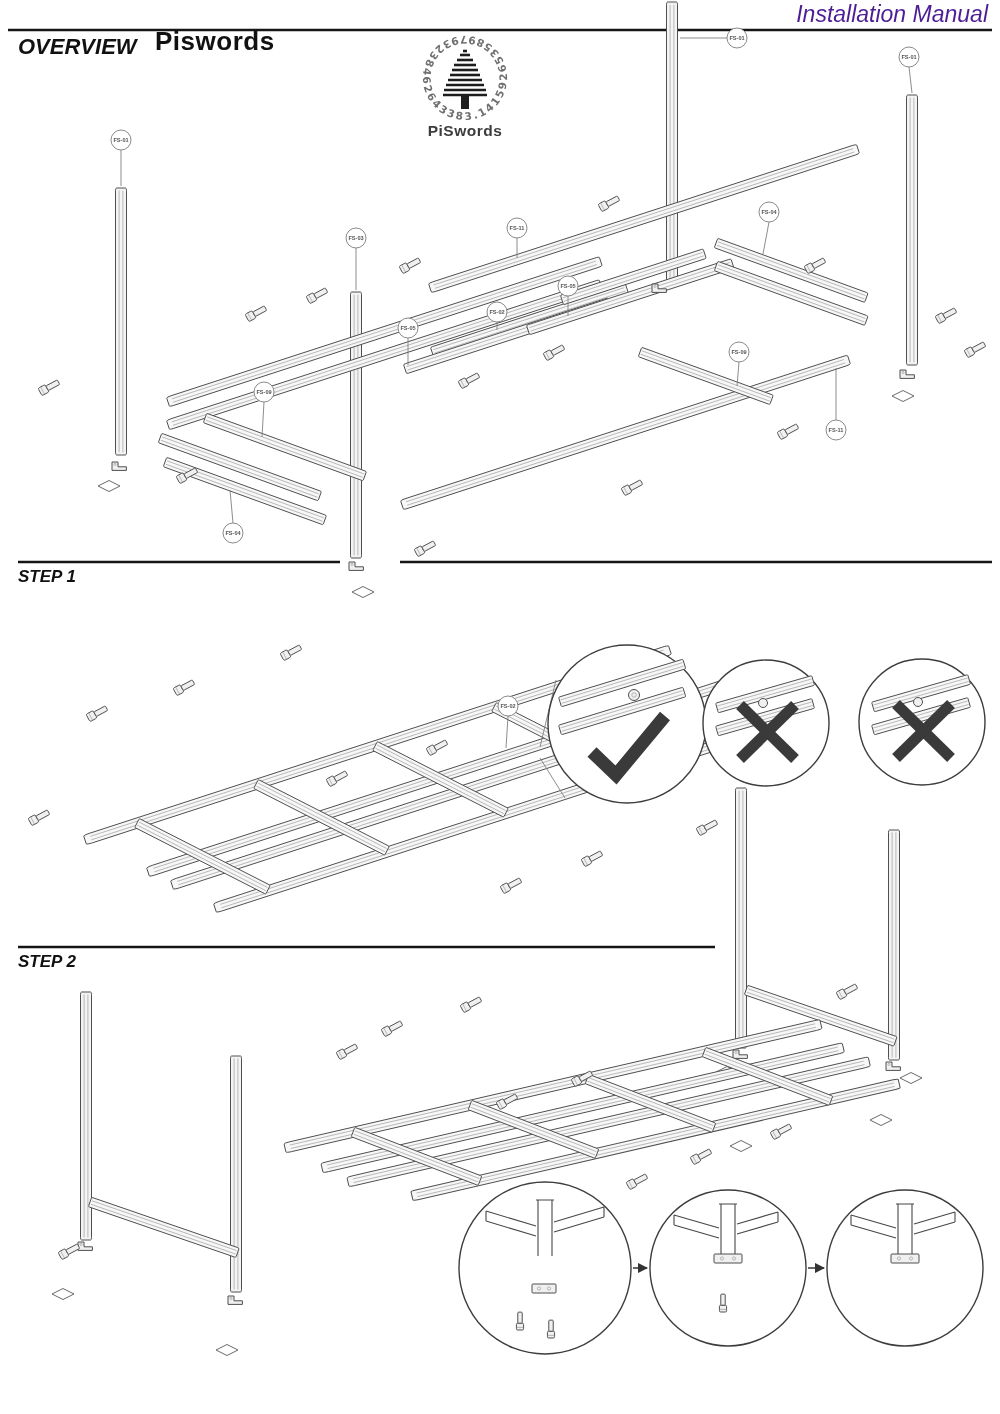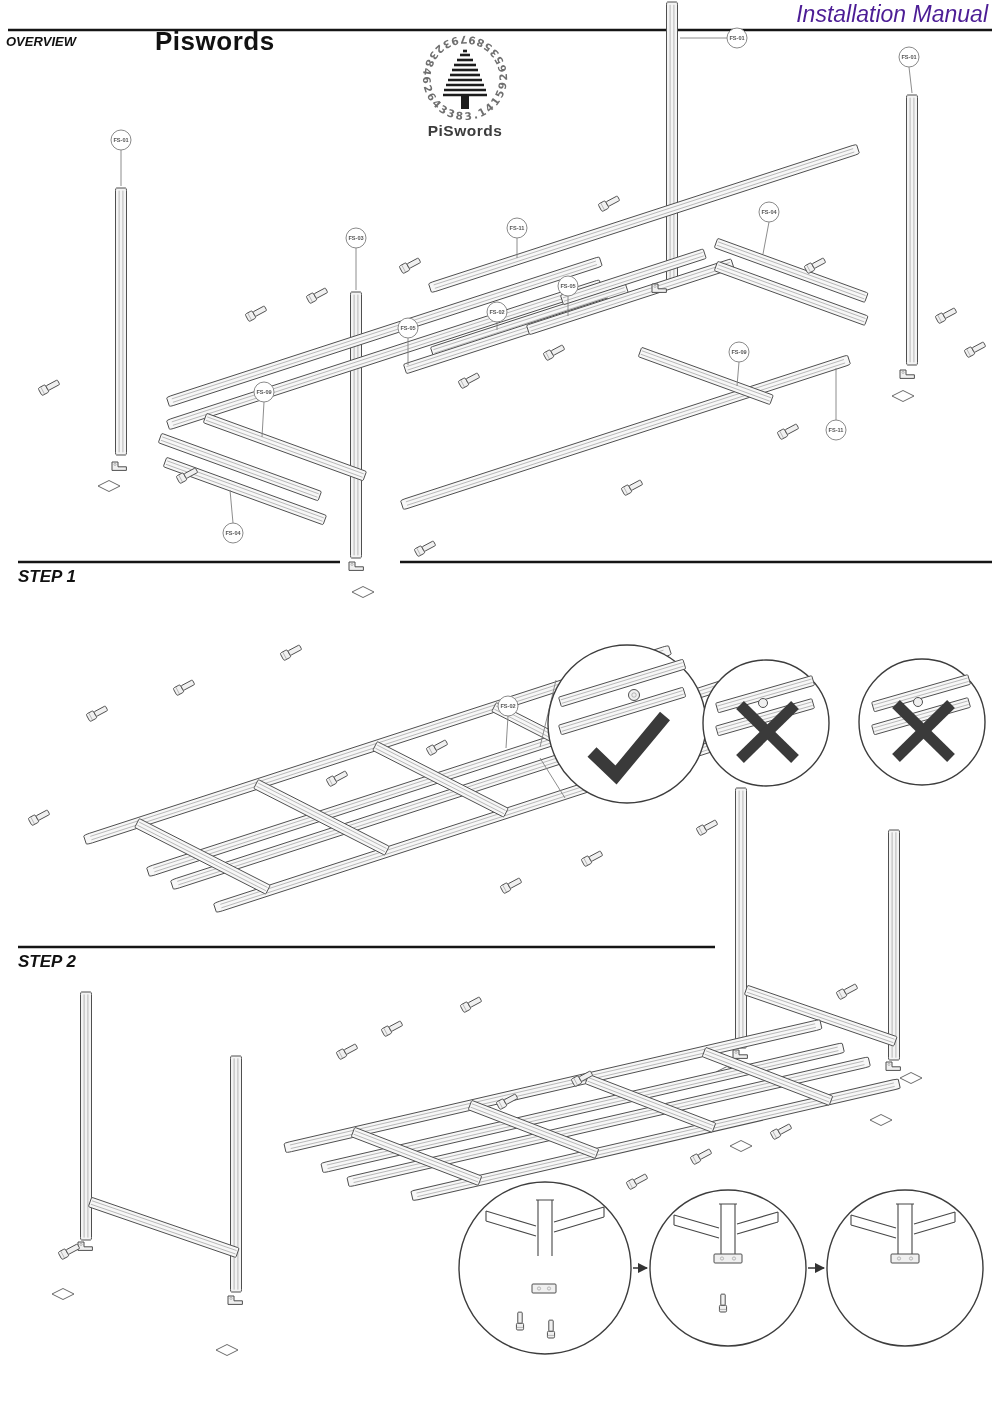--- a/index.html
+++ b/index.html
@@ -1,20 +1,20 @@
 <!DOCTYPE html>
 <html><head>
 <meta charset="utf-8">
 <style>
   html,body{margin:0;padding:0;background:#ffffff;}
   body{width:1000px;height:1414px;position:relative;overflow:hidden;
        font-family:"Liberation Sans",sans-serif;color:#111;}
   .abs{position:absolute;}
   .t-manual{top:1px;right:12px;font-size:23px;font-style:italic;color:#4c1d95;}
-  .t-overview{top:34px;left:6px;font-size:13px;font-weight:bold;font-style:italic;}
+  .t-overview{top:34px;left:18px;font-size:22px;font-weight:bold;font-style:italic;}
   .t-brand{top:26px;left:155px;font-size:26px;font-weight:bold;letter-spacing:.5px;}
   .t-step{font-size:17px;font-weight:bold;font-style:italic;}
   .t-step1{top:567px;left:18px;text-align:right;}
   .t-step2{top:952px;left:18px;text-align:center;}
   svg{position:absolute;top:0;left:0;}
   .rule{stroke:#151515;stroke-width:2.4;}
   .beamf{fill:#f7f7f7;stroke:#4f4f4f;stroke-width:1;vector-effect:non-scaling-stroke;}
   .postf{fill:#f4f4f4;stroke:#4f4f4f;stroke-width:1;vector-effect:non-scaling-stroke;}
   .bl{stroke:#9d9d9d;stroke-width:.7;fill:none;vector-effect:non-scaling-stroke;}
   .scr{fill:#f0f0f0;stroke:#4f4f4f;stroke-width:1;vector-effect:non-scaling-stroke;}

